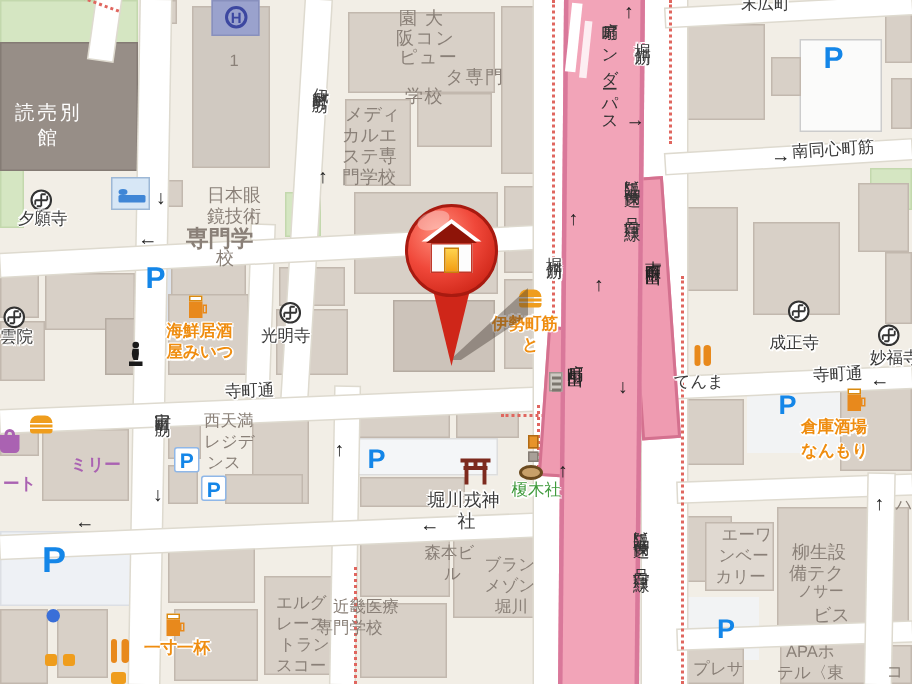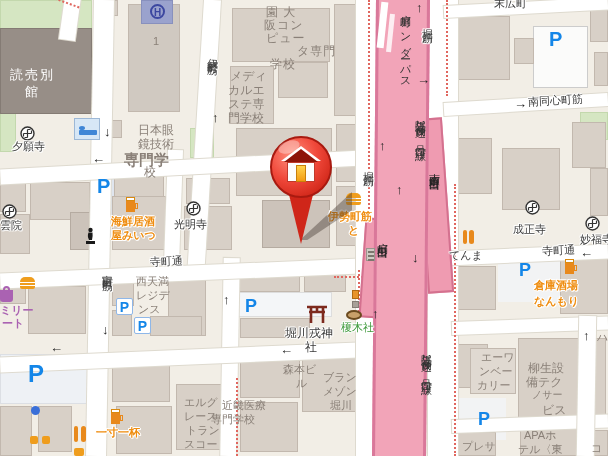--- a/index.html
+++ b/index.html
@@ -301,21 +301,21 @@
   <div class="lbl halo v" style="left:101px;top:266px;">富田町筋</div>
   <div class="lbl halo v" style="left:421px;top:20px;">堀川筋</div>
   <div class="lbl halo v" style="left:362px;top:163px;">堀川筋</div>
 
   <div class="lbl v" style="left:399px;top:6px;color:#333;">扇町アンダーパス</div>
   <div class="lbl v" style="left:414px;top:112px;color:#333;">阪神高速12号守口線</div>
   <div class="lbl v" style="left:420px;top:346px;color:#333;">阪神高速12号守口線</div>
   <div class="lbl v" style="left:428px;top:164px;color:#222;">南森町出口</div>
   <div class="lbl v" style="left:376px;top:234px;color:#222;">扇町出口</div>
 
-  <div class="lbl purple" style="left:0;top:305px;">ミリー</div>
+  <div class="lbl purple" style="left:0;top:305px;padding-left:47px;">ミリー</div>
   <div class="lbl purple" style="left:2px;top:318px;">ート</div>
   <div class="lbl grey" style="left:136px;top:276px;">西天満</div>
   <div class="lbl grey" style="left:136px;top:290px;">レジデ</div>
   <div class="lbl grey" style="left:138px;top:304px;">ンス</div>
   <div class="lbl orange halo" style="left:96px;top:427px;">一寸一杯</div>
   <div class="lbl grey" style="left:184px;top:397px;">エルグ</div>
   <div class="lbl grey" style="left:184px;top:411px;">レース</div>
   <div class="lbl grey" style="left:186px;top:425px;">トラン</div>
   <div class="lbl grey" style="left:184px;top:439px;">スコー</div>
   <div class="lbl grey" style="left:222px;top:400px;">近畿医療</div>

